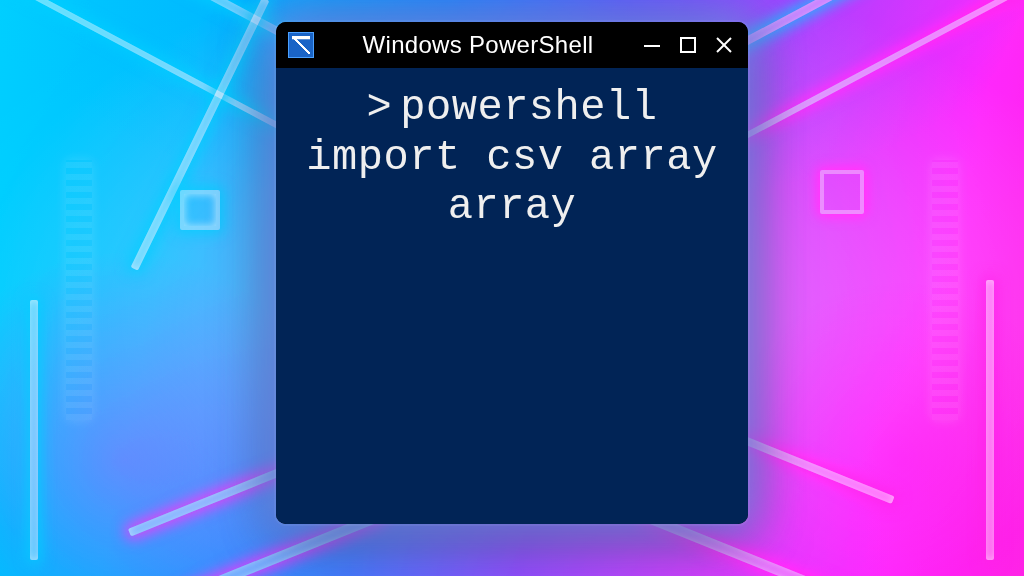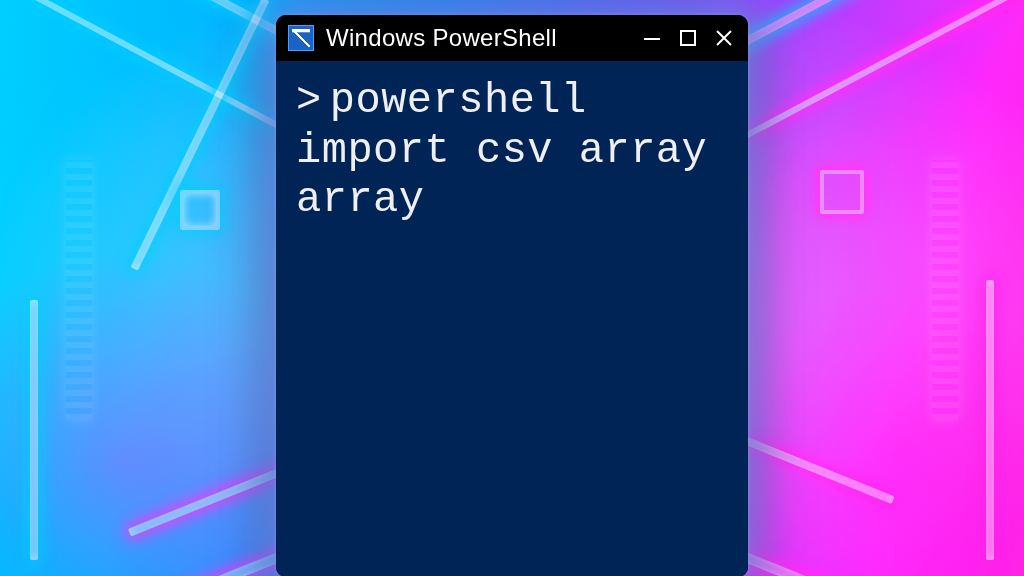--- a/index.html
+++ b/index.html
@@ -49,32 +49,33 @@
       background: repeating-linear-gradient(0deg, rgba(255,255,255,0.08) 0 6px, transparent 6px 12px);
       box-shadow: 0 0 12px rgba(255,255,255,0.15);
     }
     .vs1 { left:66px; }
     .vs2 { right:66px; }
 
     
     .window {
       position: absolute;
       left: 276px;
-      top: 15px;
+      top: 22px;
       width: 472px;
-      height: 562px;
+      height: 502px;
       background: #000;
       border-radius: 10px;
       box-shadow:
         0 0 0 2px rgba(255,255,255,0.05),
         0 0 40px 10px rgba(120,150,255,0.75),
         0 10px 60px rgba(0,0,0,0.6);
       display: flex;
       flex-direction: column;
       overflow: hidden;
+      text-align: center;
     }
     .titlebar {
       height: 46px;
       background: #000;
       display: flex;
       align-items: center;
       gap: 12px;
       padding: 0 14px 0 12px;
       color: #fff;
       font-size: 24px;

